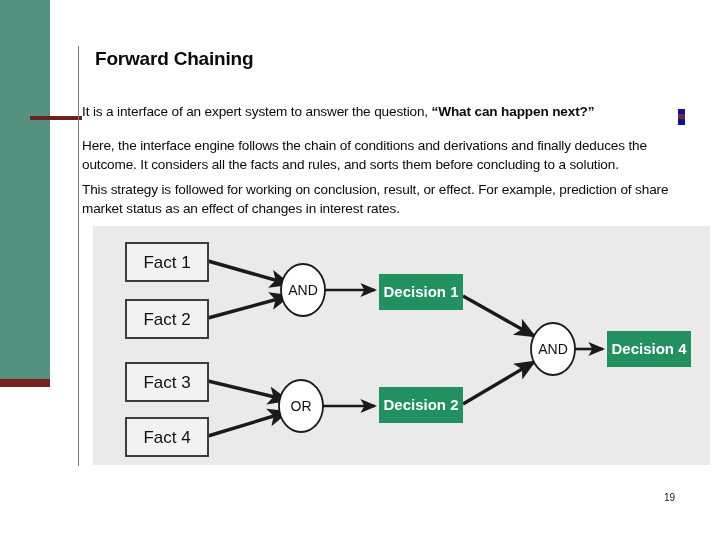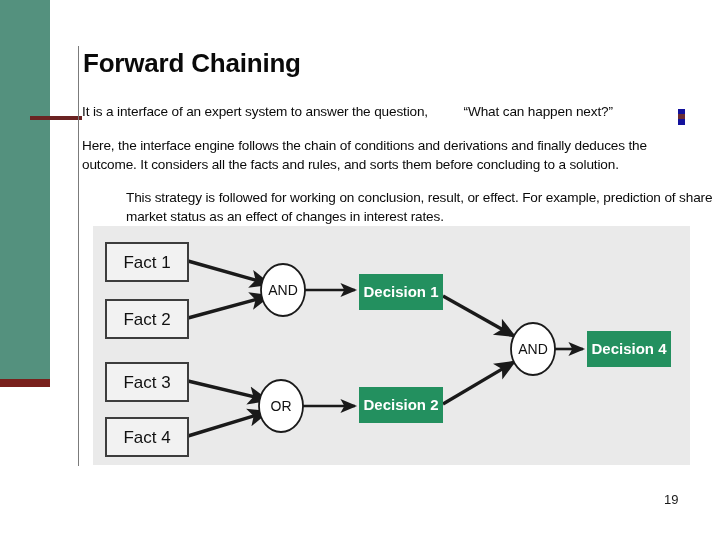--- a/index.html
+++ b/index.html
@@ -51,44 +51,45 @@
   #content-left-rule {
     position: absolute;
     left: 78px; top: 46px;
     width: 1px; height: 420px;
     background: #7b7b7b;
   }
 
   
   #slide-title {
     position: absolute;
-    left: 83px; top: 48px;
-    font-size: 26px;
+    left: 95px; top: 48px;
+    font-size: 19px;
     font-weight: bold;
     letter-spacing: -0.2px;
   }
   .body-para {
     position: absolute;
     left: 82px;
     width: 590px;
     font-size: 13.6px;
     line-height: 19px;
     letter-spacing: -0.15px;
   }
   #body-para-1 { top: 88px; }
   #body-para-2 { top: 122px; }
-  #body-para-3 { top: 174px; margin-left: 44px; }
-  .em-bold { font-weight: normal; margin-left: 32px; }
+  #body-para-3 { top: 166px; }
+  .em-bold { font-weight: bold; }
 
   
   #diagram-panel {
     position: absolute;
     left: 93px; top: 226px;
     width: 597px; height: 239px;
     background: #eaeaea;
+    padding-left: 20px;
   }
   #diagram-svg { display: block; }
 
   .node-box-label {
     font-family: "Liberation Sans", sans-serif;
     font-size: 17px;
     fill: #111111;
   }
   .gate-label {
     font-family: "Liberation Sans", sans-serif;
@@ -99,21 +100,21 @@
     font-family: "Liberation Sans", sans-serif;
     font-size: 15px;
     font-weight: bold;
     fill: #ffffff;
   }
 
   
   #page-number {
     position: absolute;
     left: 664px; top: 492px;
-    font-size: 13px;
+    font-size: 10px;
     color: #1a1a1a;
   }
 </style>
 </head>
 <body>
 
 <div id="slide-deco-sidebar"></div>
 <div id="slide-deco-sidebar-foot"></div>
 <div id="slide-deco-accent-rule"></div>
 <div id="slide-deco-right-marker"></div>

